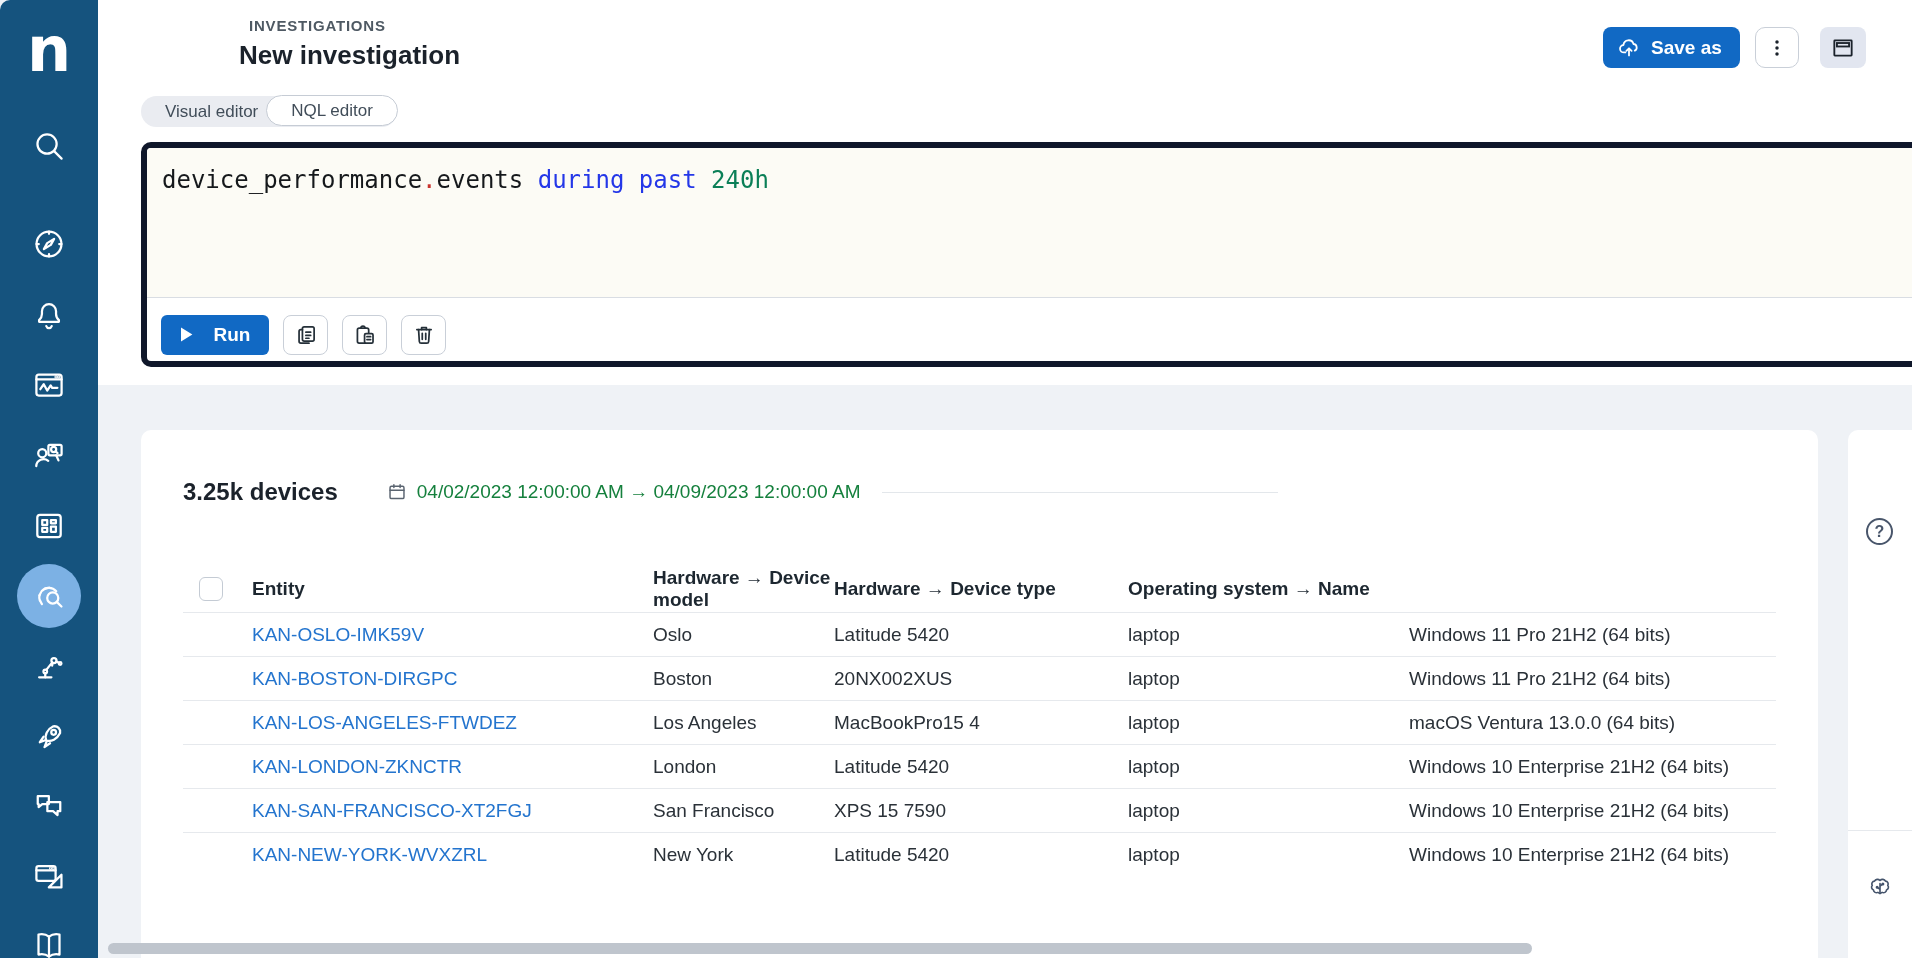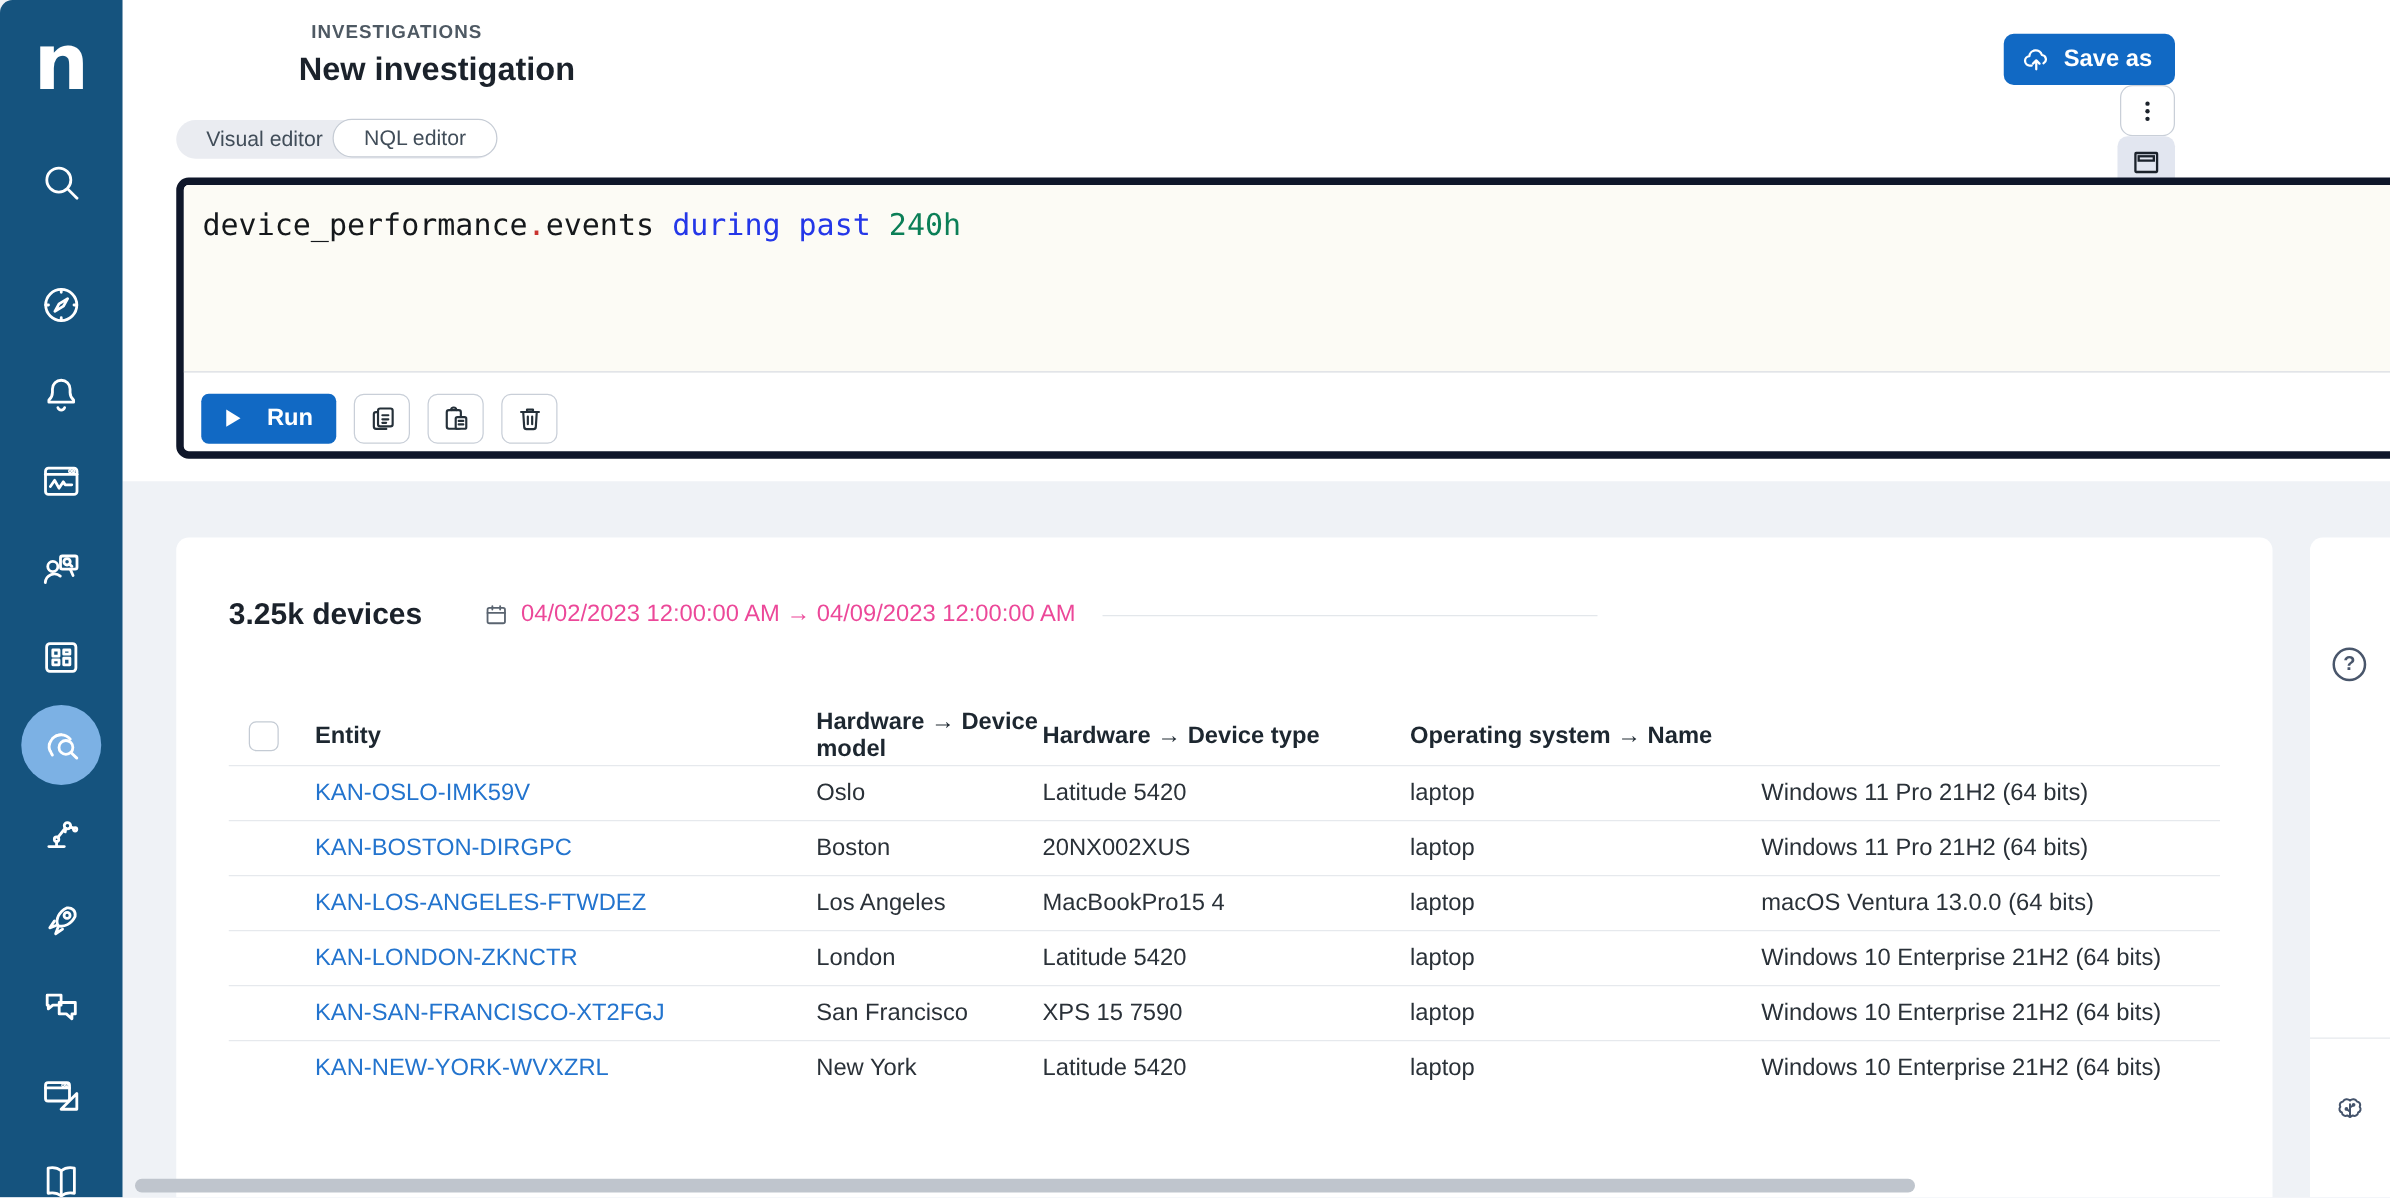--- a/index.html
+++ b/index.html
@@ -17,21 +17,21 @@
   .nav-item .bubble{width:64px;height:64px;border-radius:50%;display:flex;
             align-items:center;justify-content:center;}
   .nav-item.active .bubble{background:#7CB1E4;}
 
   
   .main-top{position:absolute;left:98px;top:0;right:0;height:385px;background:#fff;}
   .breadcrumb{position:absolute;left:141px;top:17px;font-size:15px;font-weight:bold;
               letter-spacing:.8px;color:#4E5963;margin-left:10px;}
   .page-title{position:absolute;left:141px;top:40px;font-size:26px;font-weight:bold;color:#1B222B;}
 
-  .top-actions{position:absolute;top:27px;left:1603px;display:flex;align-items:flex-end;flex-direction:column;}
+  .top-actions{position:absolute;top:27px;left:1603px;display:flex;align-items:center;}
   .btn-saveas{display:flex;align-items:center;gap:10px;height:41px;padding:0 18px 0 14px;
               background:#1169C4;color:#fff;font-size:19px;font-weight:bold;border:none;
               border-radius:8px;cursor:pointer;font-family:inherit;}
   .btn-kebab{margin-left:15px;width:44px;height:41px;background:#fff;border:1px solid #C9CFD8;
              border-radius:10px;display:flex;align-items:center;justify-content:center;cursor:pointer;}
   .btn-panel{margin-left:21px;width:46px;height:41px;background:#E2E6F0;border:none;
              border-radius:8px;display:flex;align-items:center;justify-content:center;cursor:pointer;}
 
   
   .tab-group{position:absolute;left:141px;top:96px;display:inline-flex;background:#EAECF1;
@@ -61,21 +61,21 @@
   .qmark{width:27px;height:27px;border-radius:50%;display:flex;align-items:center;justify-content:center;
          font-weight:bold;box-sizing:border-box;}
   .qmark.blue{border:2.4px solid #1169C4;color:#1169C4;font-size:17px;}
   .qmark.gray{border:2.2px solid #49566B;color:#49566B;font-size:16px;}
 
   
   .results-card{position:absolute;left:141px;top:430px;width:1677px;height:556px;background:#fff;
                 border-radius:10px;overflow:hidden;}
   .results-head{position:absolute;left:42px;top:48px;right:42px;display:flex;align-items:center;}
   .results-count{font-size:24px;font-weight:bold;color:#1B222B;}
-  .date-wrap{display:flex;align-items:center;gap:9px;margin-left:48px;color:#ec4899;font-size:19px;}
+  .date-wrap{display:flex;align-items:center;gap:9px;margin-left:48px;color:#15803d;font-size:19px;}
   .head-divider{height:1px;background:#E3E7EB;width:396px;margin-left:22px;}
 
   .table{position:absolute;left:42px;right:42px;top:135px;}
   .trow{display:grid;grid-template-columns:69px 401px 181px 294px 281px 1fr;align-items:center;}
   .thead{height:47px;font-weight:bold;font-size:19px;color:#1D2730;}
   .tbody-row{height:43px;border-top:1px solid #E6E9ED;font-size:19px;color:#2A3138;}
   .cell-link{color:#2374CE;text-decoration:none;cursor:pointer;}
   .checkbox{width:24px;height:24px;border:1.5px solid #C4CBD4;border-radius:6px;background:#fff;
             margin-left:16px;cursor:pointer;box-sizing:border-box;}
 

